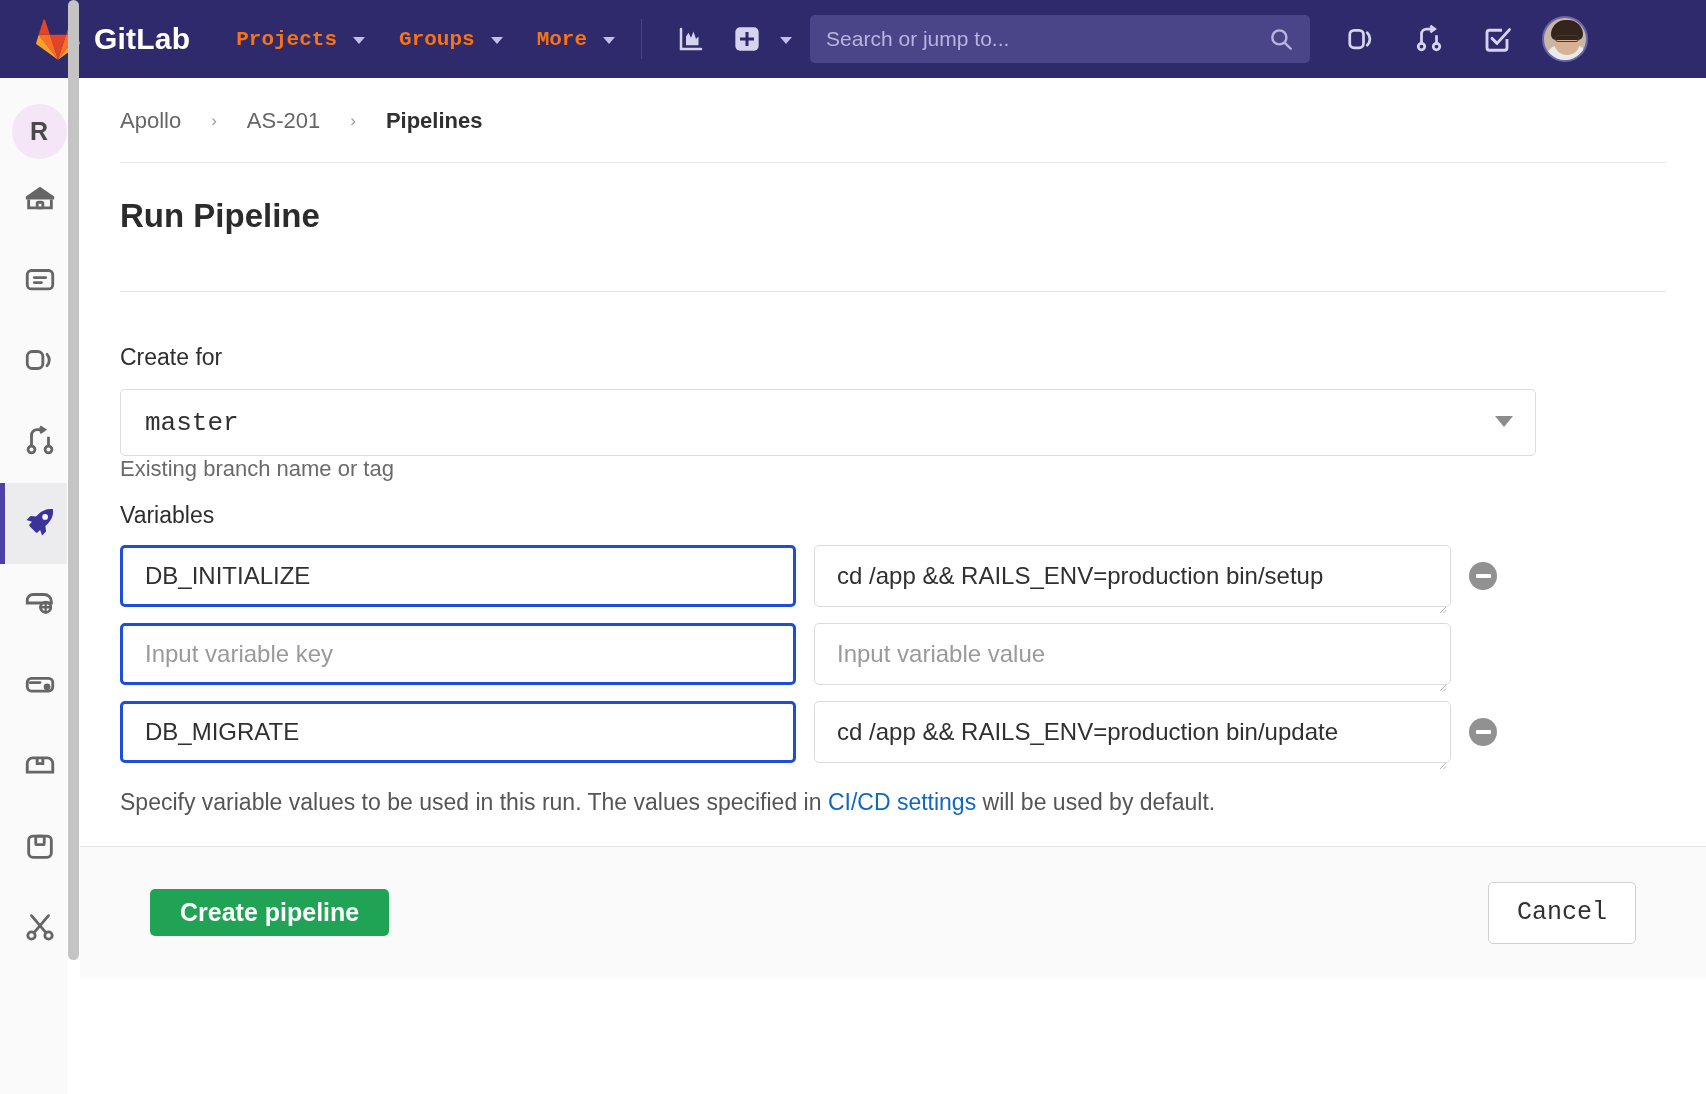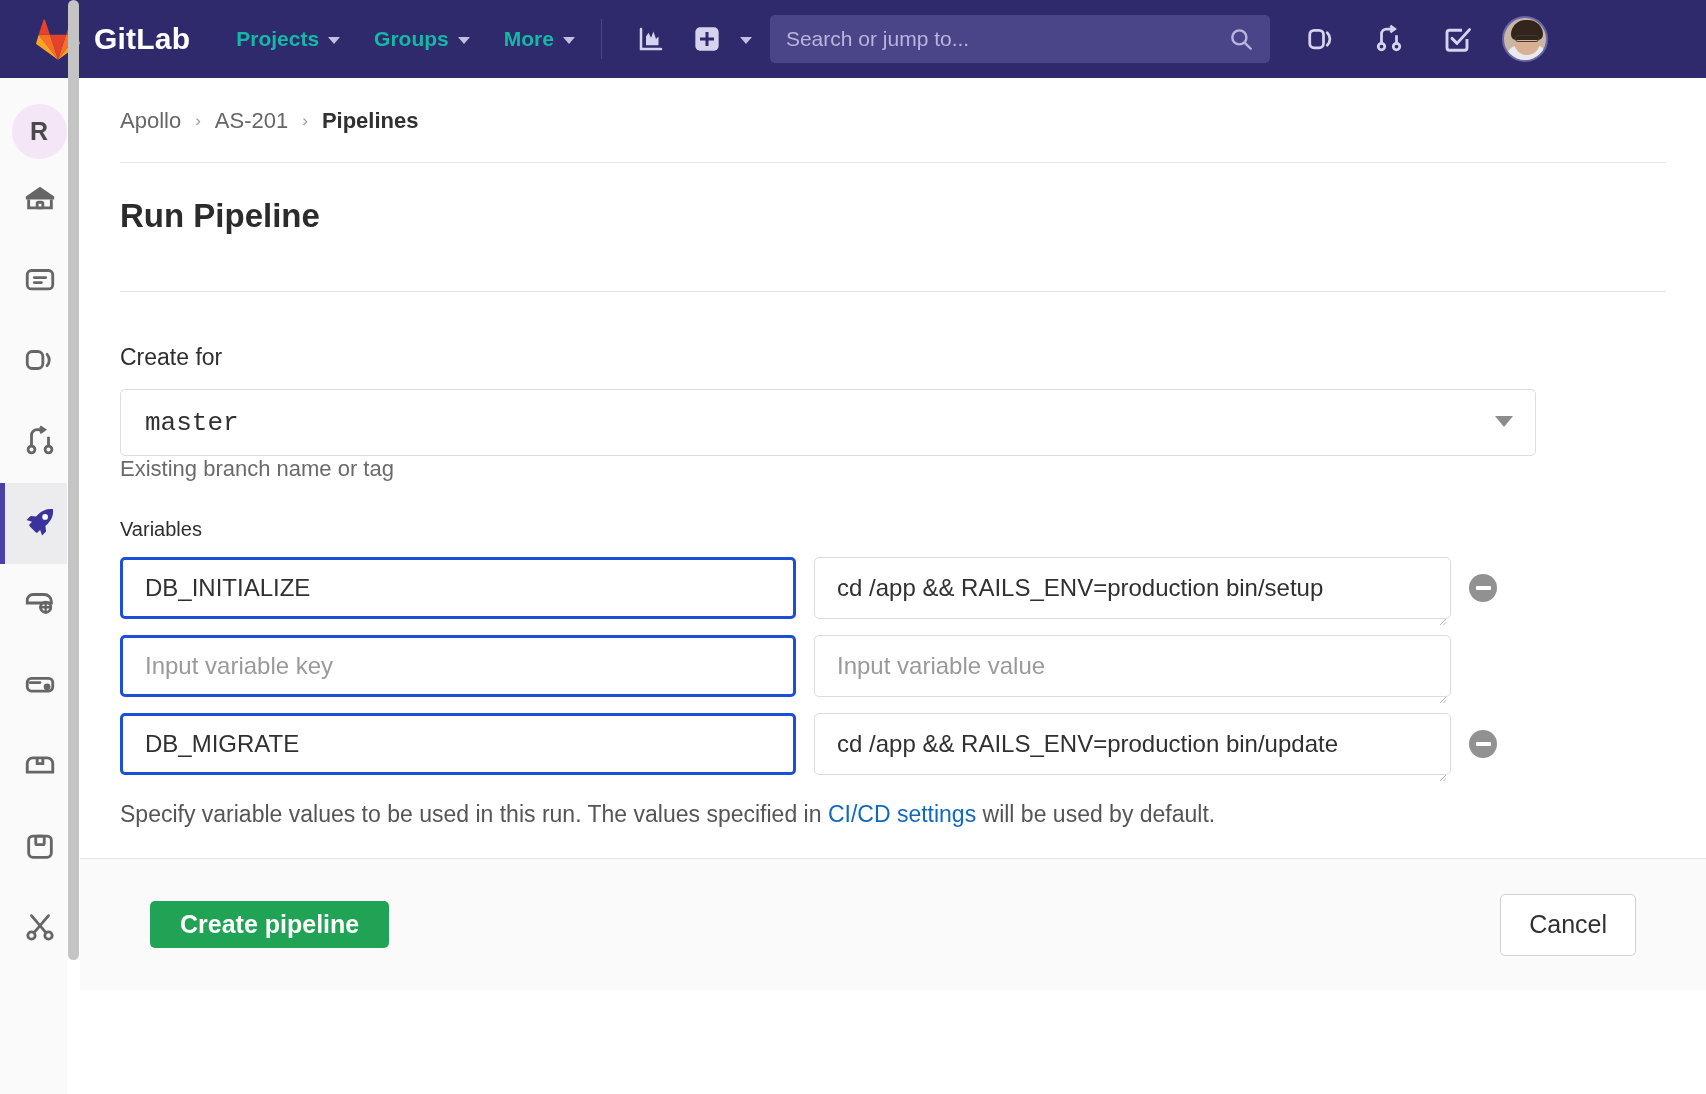--- a/index.html
+++ b/index.html
@@ -13,22 +13,22 @@
   
   .navbar{
     position:absolute; top:0; left:0; width:1706px; height:78px;
     background:#2f2a6b; display:flex; align-items:center; padding:0 14px;
   }
   .brand{ display:flex; align-items:center; gap:14px; margin-left:22px; }
   .tanuki{ width:44px; height:42px; position:relative; }
   .brand-name{ color:#fff; font-size:30px; font-weight:700; letter-spacing:.2px; }
   .nav-links{ display:flex; align-items:center; margin-left:46px; gap:34px; }
   .nav-link{
-    color:#14b8a6; font-size:21px; font-weight:700;
-    display:flex; align-items:center; gap:9px; cursor:pointer;
+    color:#f97316; font-size:21px; font-weight:700;
+    display:flex; align-items:center; gap:16px; cursor:pointer;font-family:Liberation Mono, monospace;
   }
   .caret{ width:0;height:0; border-left:6px solid transparent; border-right:6px solid transparent;
           border-top:7px solid #c3bfe4; margin-top:3px; }
   .divider-v{ width:1px; height:40px; background:#4a4585; margin:0 26px; }
   .nav-icons{ display:flex; align-items:center; gap:10px; }
   .nicon{ width:46px; height:46px; display:flex; align-items:center; justify-content:center; cursor:pointer; }
   .search-wrap{
     width:500px; height:48px; background:#4a4588; border-radius:5px;
     display:flex; align-items:center; padding:0 16px; margin-left:18px; position:relative;
   }
@@ -69,41 +69,41 @@
     position:absolute; top:0; left:68px; width:11px; height:960px;
     background:#c4c4c4; border-radius:6px;
   }
 
   
   .content{
     position:absolute; top:78px; left:80px; width:1626px; height:1016px;
     background:#fff; padding:0 40px;
   }
   .breadcrumb{
-    display:flex; align-items:center; gap:14px; font-size:22px;
+    display:flex; align-items:center; gap:30px; font-size:22px;
     padding-top:30px; color:#666;
   }
   .bc-link{ color:#666; cursor:pointer; }
   .bc-sep{ color:#999; font-size:17px; }
   .bc-current{ color:#303030; font-weight:700; }
   .hr{ height:1px; background:#e4e4e4; margin-top:28px; }
   .page-title{ font-size:33px; font-weight:700; color:#2b2b2b; margin:34px 0 0 0; }
   .hr2{ height:1px; background:#e4e4e4; margin-top:56px; }
 
   .form{ margin-top:52px; }
   .label{ font-size:23px; color:#2e2e2e; }
   .select-wrap{
     margin-top:18px; width:1416px; height:67px; border:1px solid #dcdcdc; border-radius:5px;
     display:flex; align-items:center; padding:0 24px; position:relative; cursor:pointer;
   }
   .select-value{ font-family:"Liberation Mono", monospace; font-size:26px; color:#303030; }
   .select-caret{ position:absolute; right:22px; top:26px; width:0;height:0;
     border-left:9px solid transparent; border-right:9px solid transparent; border-top:11px solid #8c8c8c;}
   .help{ font-size:22px; color:#6a6a6a; }
-  .vars-label{ font-size:20px; color:#2e2e2e; margin-top:36px; }
+  .vars-label{ font-size:23px; color:#2e2e2e; margin-top:20px; }
 
   .var-row{ display:flex; align-items:flex-start; gap:18px; margin-top:16px; }
   .var-key{
     width:676px; height:62px; border:3px solid #1d4ed8; border-radius:5px;
     display:flex; align-items:center; padding:0 22px; font-size:24px; color:#303030;
     background:#fff;
   }
   .var-key.ph, .var-val.ph{ color:#9a9a9a; }
   .var-val{
     width:637px; height:62px; border:1px solid #dcdcdc; border-radius:5px;
@@ -127,21 +127,21 @@
     display:flex; align-items:center; padding:0 70px;
   }
   .btn-primary{
     background:#21a356; color:#fff; font-size:25px; font-weight:700;
     border:none; border-radius:5px; padding:0 30px; height:47px; cursor:pointer;
     font-family:"Liberation Sans", sans-serif;
   }
   .btn-secondary{
     margin-left:auto; background:#fff; color:#303030; font-size:25px;
     border:1px solid #d0d0d0; border-radius:5px; padding:0 28px; height:62px; cursor:pointer;
-    font-family:Liberation Sans, sans-serif;
+    font-family:Liberation Mono, monospace;
   }
 </style>
 </head>
 <body>
 
 <div class="navbar">
 
   <div class="brand">
     <span class="tanuki">
       <svg viewBox="0 0 36 34" width="44" height="42">

